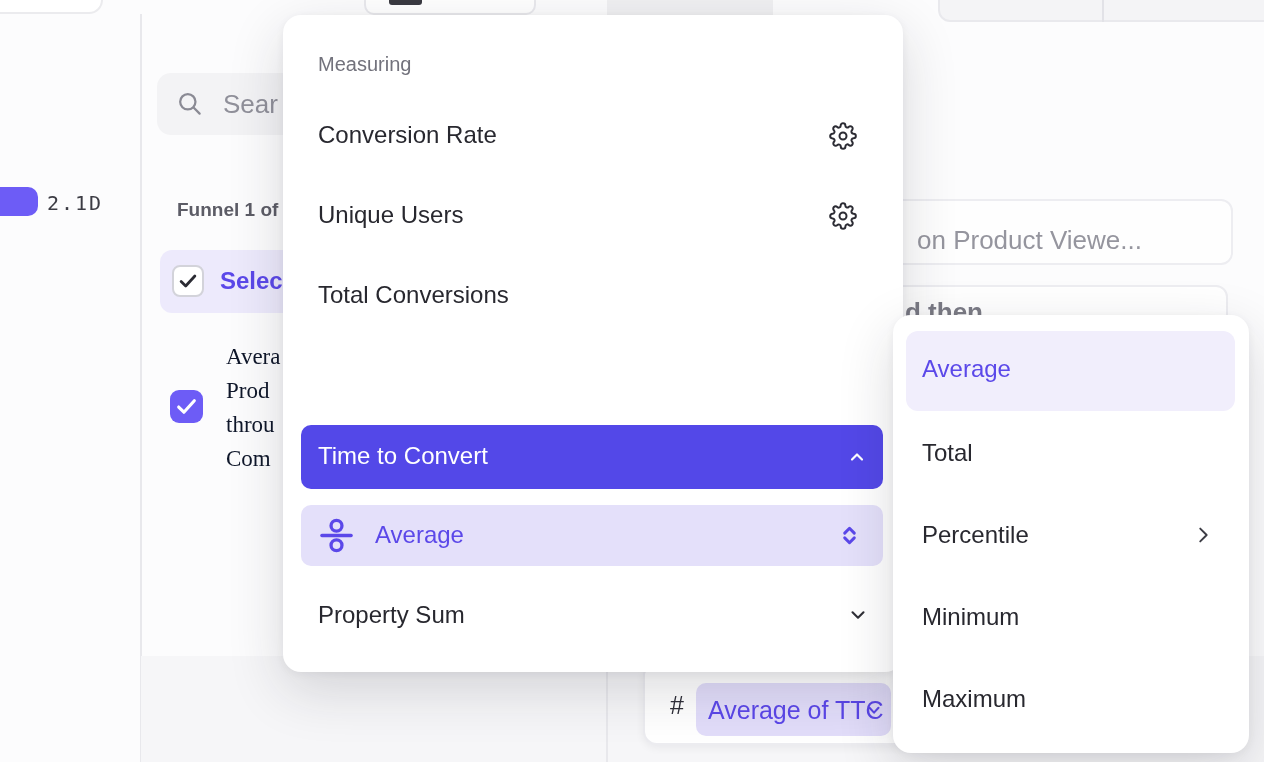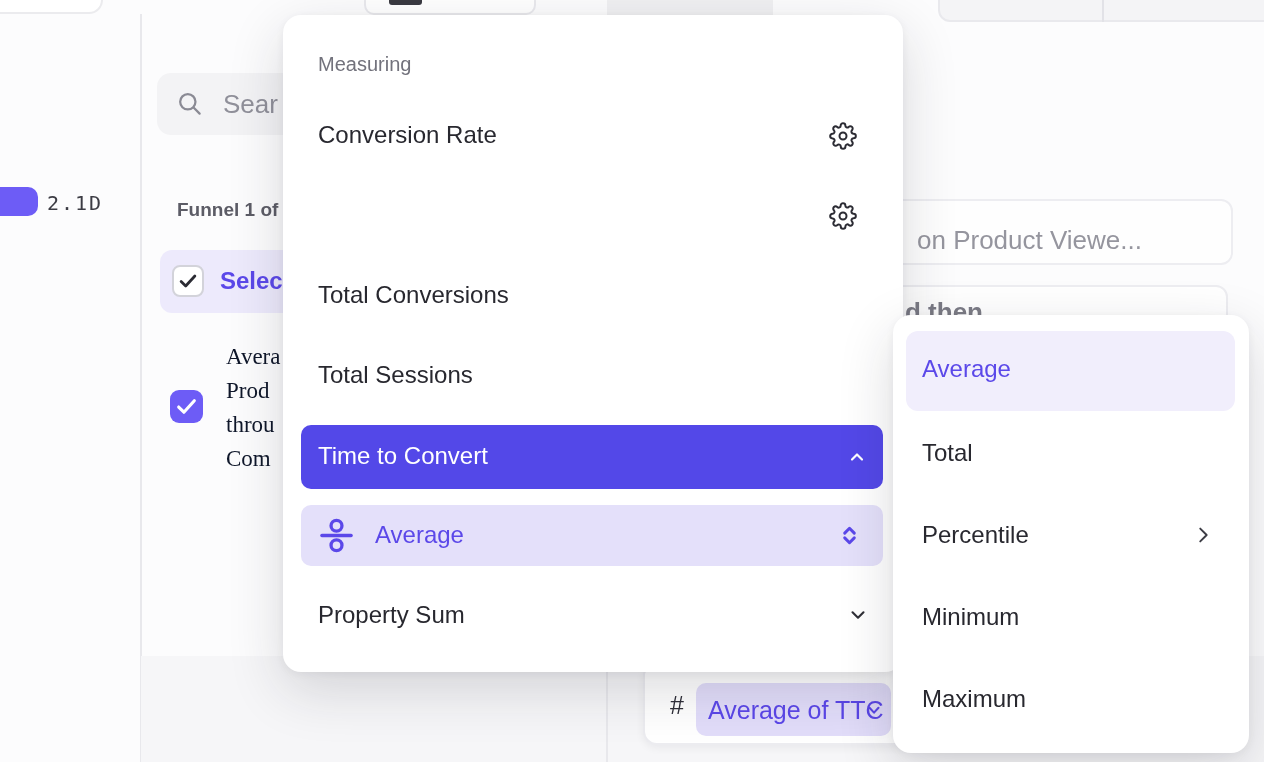--- a/index.html
+++ b/index.html
@@ -160,29 +160,29 @@
     <div class="mp-header">Measuring</div>
 
     <div class="mp-item-label" style="top:106px;">Conversion Rate</div>
     <div class="gear-btn" style="top:107px;">
       <svg width="28" height="28" viewBox="0 0 24 24" fill="none" stroke="#2b2b33" stroke-width="1.7" stroke-linecap="round" stroke-linejoin="round">
         <circle cx="12" cy="12" r="3"></circle>
         <path d="M19.4 15a1.65 1.65 0 0 0 .33 1.82l.06.06a2 2 0 0 1 0 2.83 2 2 0 0 1-2.83 0l-.06-.06a1.65 1.65 0 0 0-1.82-.33 1.65 1.65 0 0 0-1 1.51V21a2 2 0 0 1-2 2 2 2 0 0 1-2-2v-.09A1.65 1.65 0 0 0 9 19.4a1.65 1.65 0 0 0-1.82.33l-.06.06a2 2 0 0 1-2.83 0 2 2 0 0 1 0-2.83l.06-.06a1.65 1.65 0 0 0 .33-1.82 1.65 1.65 0 0 0-1.51-1H3a2 2 0 0 1-2-2 2 2 0 0 1 2-2h.09A1.65 1.65 0 0 0 4.6 9a1.65 1.65 0 0 0-.33-1.82l-.06-.06a2 2 0 0 1 0-2.83 2 2 0 0 1 2.83 0l.06.06a1.65 1.65 0 0 0 1.82.33H9a1.65 1.65 0 0 0 1-1.51V3a2 2 0 0 1 2-2 2 2 0 0 1 2 2v.09a1.65 1.65 0 0 0 1 1.51 1.65 1.65 0 0 0 1.82-.33l.06-.06a2 2 0 0 1 2.83 0 2 2 0 0 1 0 2.83l-.06.06a1.65 1.65 0 0 0-.33 1.82V9a1.65 1.65 0 0 0 1.51 1H21a2 2 0 0 1 2 2 2 2 0 0 1-2 2h-.09a1.65 1.65 0 0 0-1.51 1z"></path>
       </svg>
     </div>
 
+    <div class="mp-item-label" style="top:186px;">Unique Users</div>
     <div class="gear-btn" style="top:187px;">
       <svg width="28" height="28" viewBox="0 0 24 24" fill="none" stroke="#2b2b33" stroke-width="1.7" stroke-linecap="round" stroke-linejoin="round">
         <circle cx="12" cy="12" r="3"></circle>
         <path d="M19.4 15a1.65 1.65 0 0 0 .33 1.82l.06.06a2 2 0 0 1 0 2.83 2 2 0 0 1-2.83 0l-.06-.06a1.65 1.65 0 0 0-1.82-.33 1.65 1.65 0 0 0-1 1.51V21a2 2 0 0 1-2 2 2 2 0 0 1-2-2v-.09A1.65 1.65 0 0 0 9 19.4a1.65 1.65 0 0 0-1.82.33l-.06.06a2 2 0 0 1-2.83 0 2 2 0 0 1 0-2.83l.06-.06a1.65 1.65 0 0 0 .33-1.82 1.65 1.65 0 0 0-1.51-1H3a2 2 0 0 1-2-2 2 2 0 0 1 2-2h.09A1.65 1.65 0 0 0 4.6 9a1.65 1.65 0 0 0-.33-1.82l-.06-.06a2 2 0 0 1 0-2.83 2 2 0 0 1 2.83 0l.06.06a1.65 1.65 0 0 0 1.82.33H9a1.65 1.65 0 0 0 1-1.51V3a2 2 0 0 1 2-2 2 2 0 0 1 2 2v.09a1.65 1.65 0 0 0 1 1.51 1.65 1.65 0 0 0 1.82-.33l.06-.06a2 2 0 0 1 2.83 0 2 2 0 0 1 0 2.83l-.06.06a1.65 1.65 0 0 0-.33 1.82V9a1.65 1.65 0 0 0 1.51 1H21a2 2 0 0 1 2 2 2 2 0 0 1-2 2h-.09a1.65 1.65 0 0 0-1.51 1z"></path>
       </svg>
     </div>
 
     <div class="mp-item-label" style="top:266px;">Total Conversions</div>
-    <div class="mp-item-label" style="top:346px;">Total Sessions</div>
 
     <div class="mp-selected">
       <span class="mp-selected-label">Time to Convert</span>
       <svg width="20" height="20" viewBox="0 0 24 24" fill="none" stroke="#ffffff" stroke-width="2.6" stroke-linecap="round" stroke-linejoin="round">
         <polyline points="6 15 12 9 18 15"></polyline>
       </svg>
     </div>
 
     <div class="mp-sub">
       <svg class="mp-sub-icon" width="39" height="39" viewBox="0 0 40 40" fill="none" stroke="#5b48e9" stroke-width="3.4" stroke-linecap="round">

